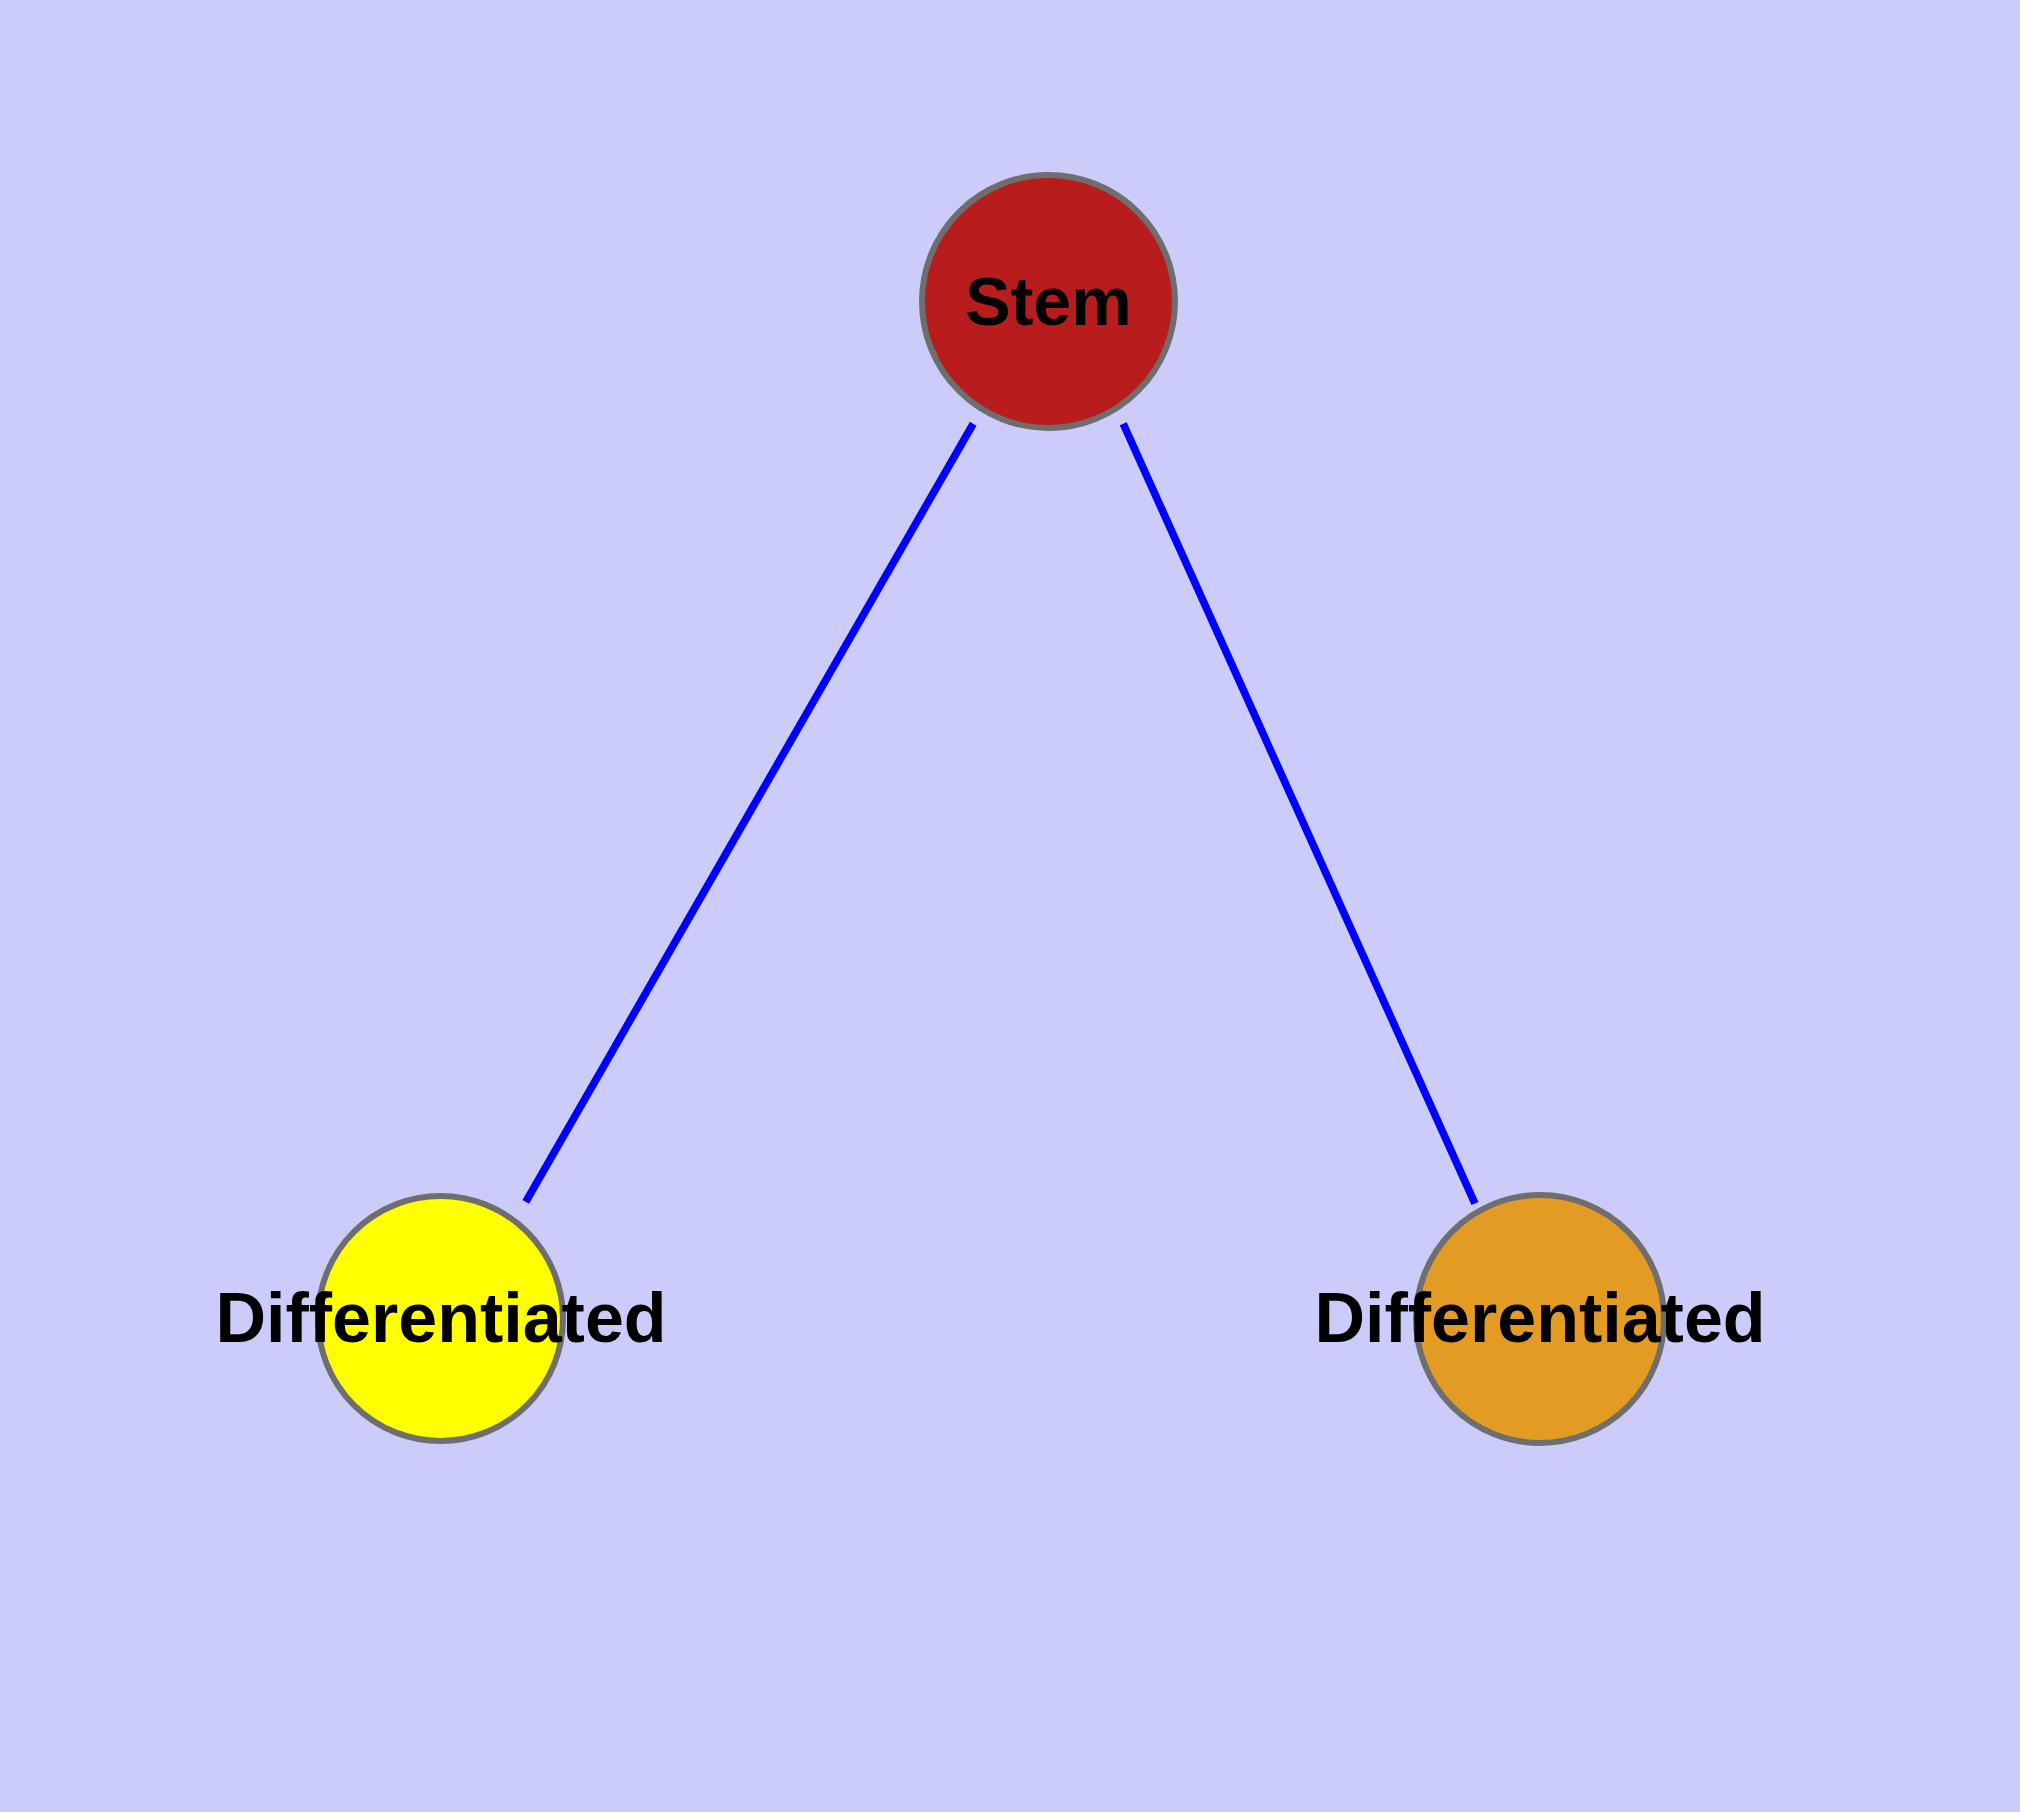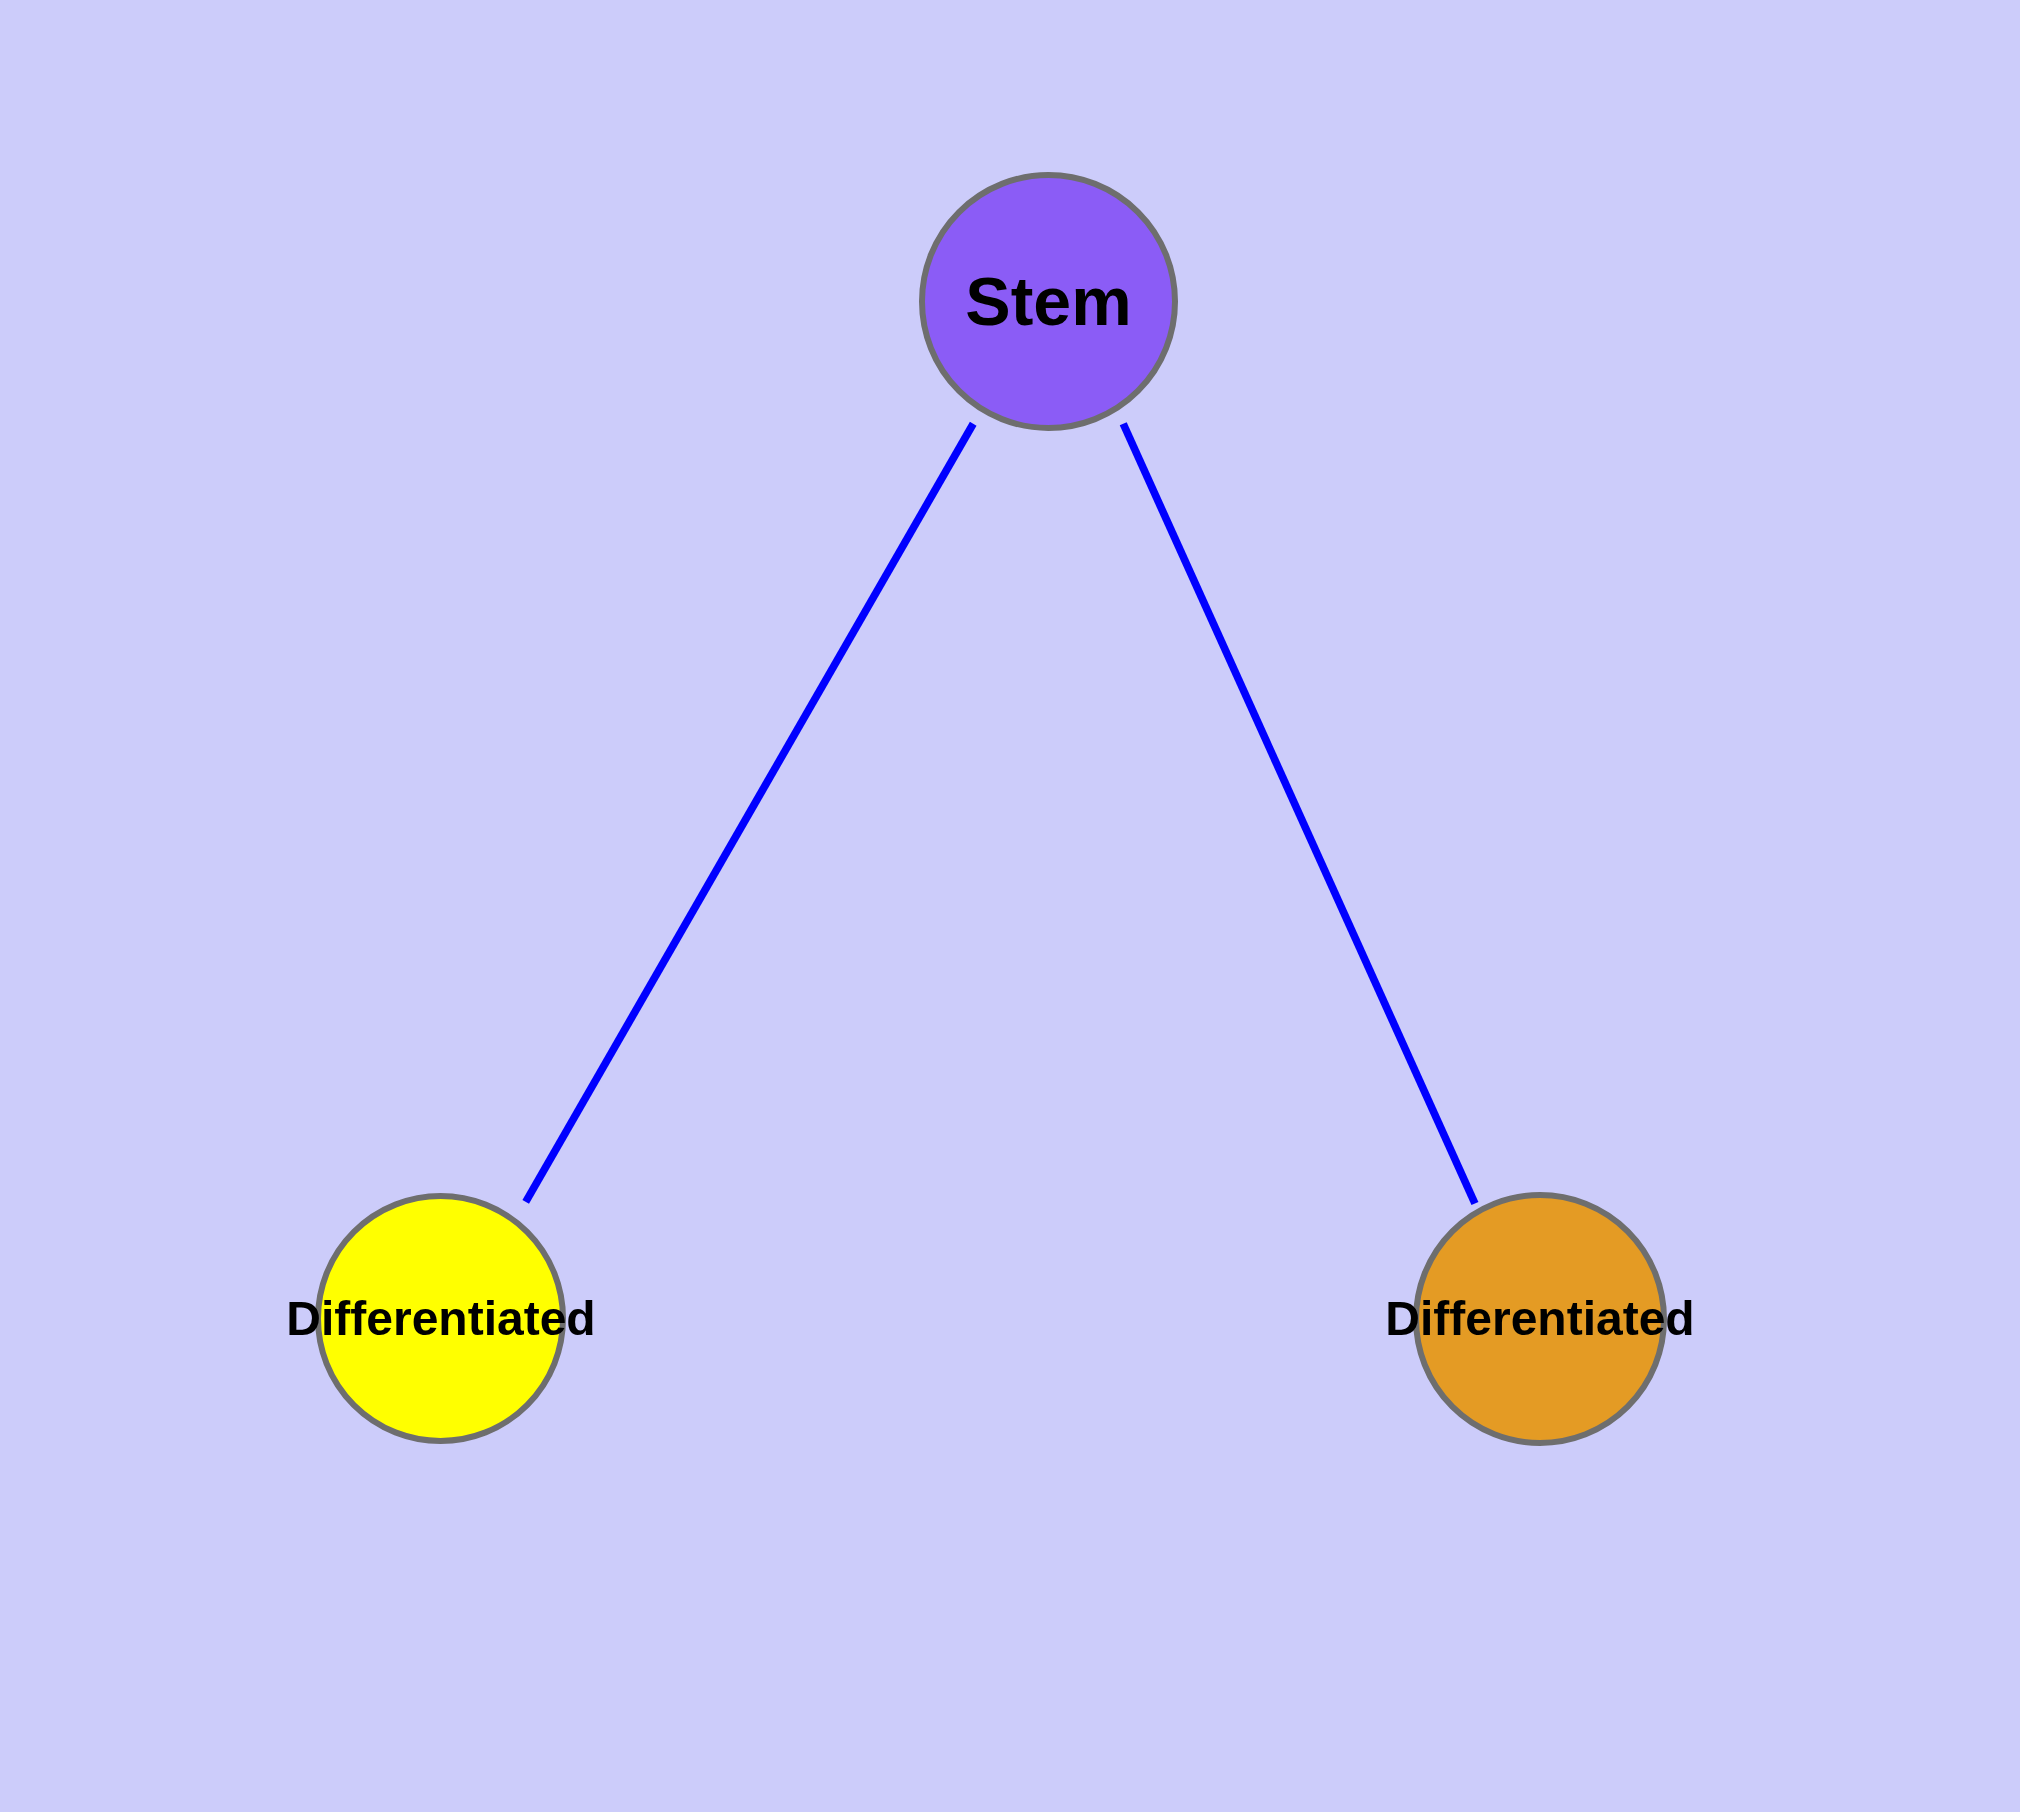--- a/index.html
+++ b/index.html
@@ -41,33 +41,33 @@
     transform: translate(-50%, -50%);
     white-space: pre;
     text-align: center;
     color: #000000;
     font-weight: bold;
     font-family: "Liberation Sans", sans-serif;
     line-height: 1.08;
     pointer-events: none;
   }
   .label-lg { font-size: 68px; }
-  .label-md { font-size: 48px; }
+  .label-md { font-size: 70px; }
 </style>
 </head>
 <body>
 
 <div id="graph-canvas">
 
   <svg id="edge-layer" viewBox="0 0 2384 2138">
     <line x1="1148" y1="500" x2="620" y2="1418" stroke="#0000ff" stroke-width="9" stroke-linecap="butt"></line>
     <line x1="1325" y1="500" x2="1740" y2="1420" stroke="#0000ff" stroke-width="9" stroke-linecap="butt"></line>
   </svg>
 
-  <div class="graph-node" style="left:919px; top:172px; width:259px; height:259px; background:#8b5cf6;">
+  <div class="graph-node" style="left:919px; top:172px; width:259px; height:259px; background:#b91c1c;">
     <span class="node-label label-lg">Stem</span>
   </div>
 
   <div class="graph-node" style="left:315px; top:1193px; width:251px; height:251px; background:#ffff00;">
   </div>
   <span class="node-label label-md" style="left:441px; top:1319px;"><span>Differentiated</span><br></span>
 
   <div class="graph-node" style="left:1413px; top:1192px; width:254px; height:254px; background:#e49b24;">
   </div>
   <span class="node-label label-md" style="left:1540px; top:1319px;"><span>Differentiated</span><br></span>

